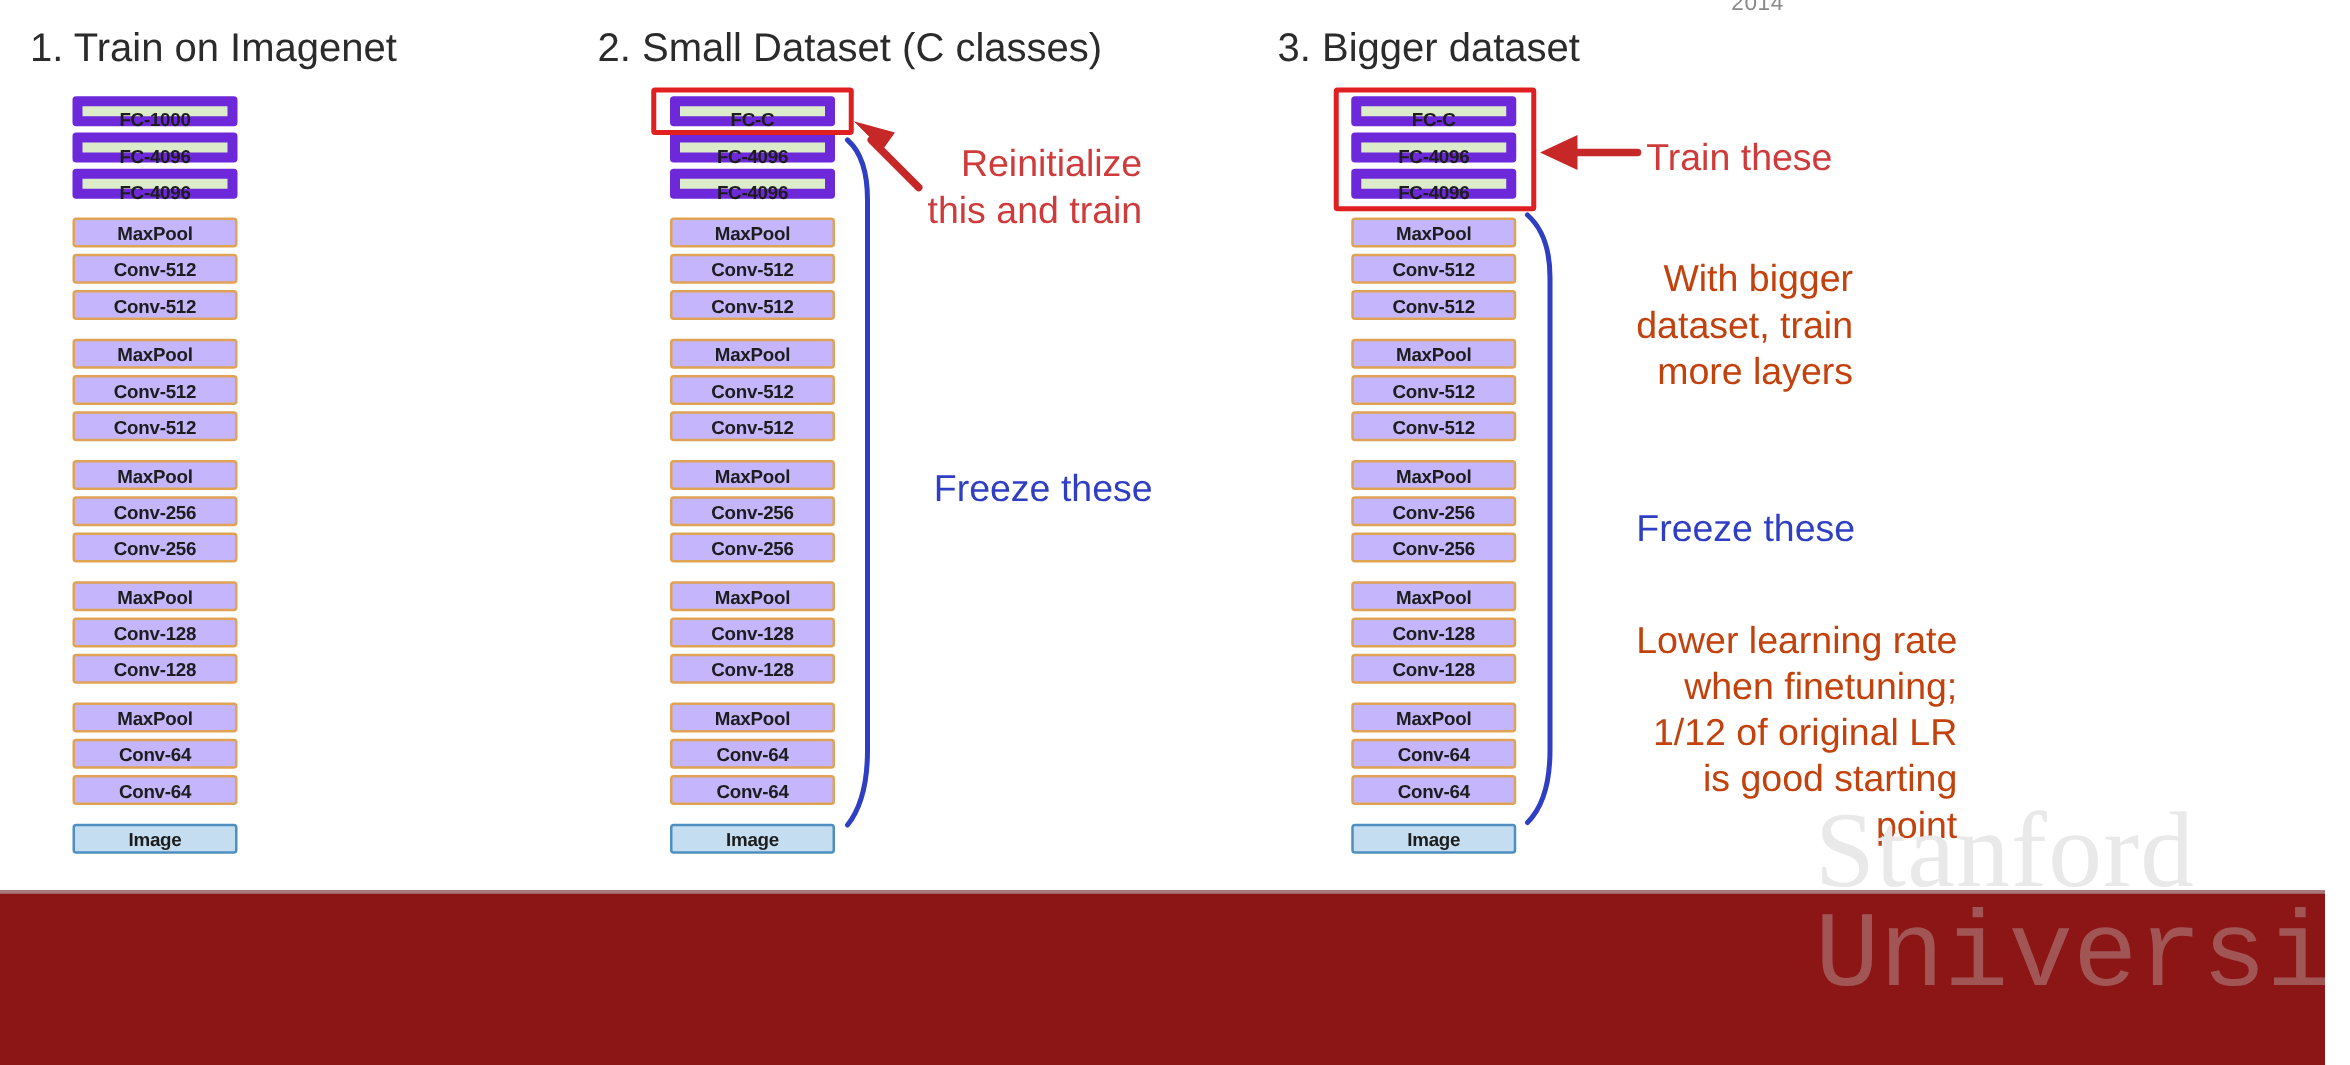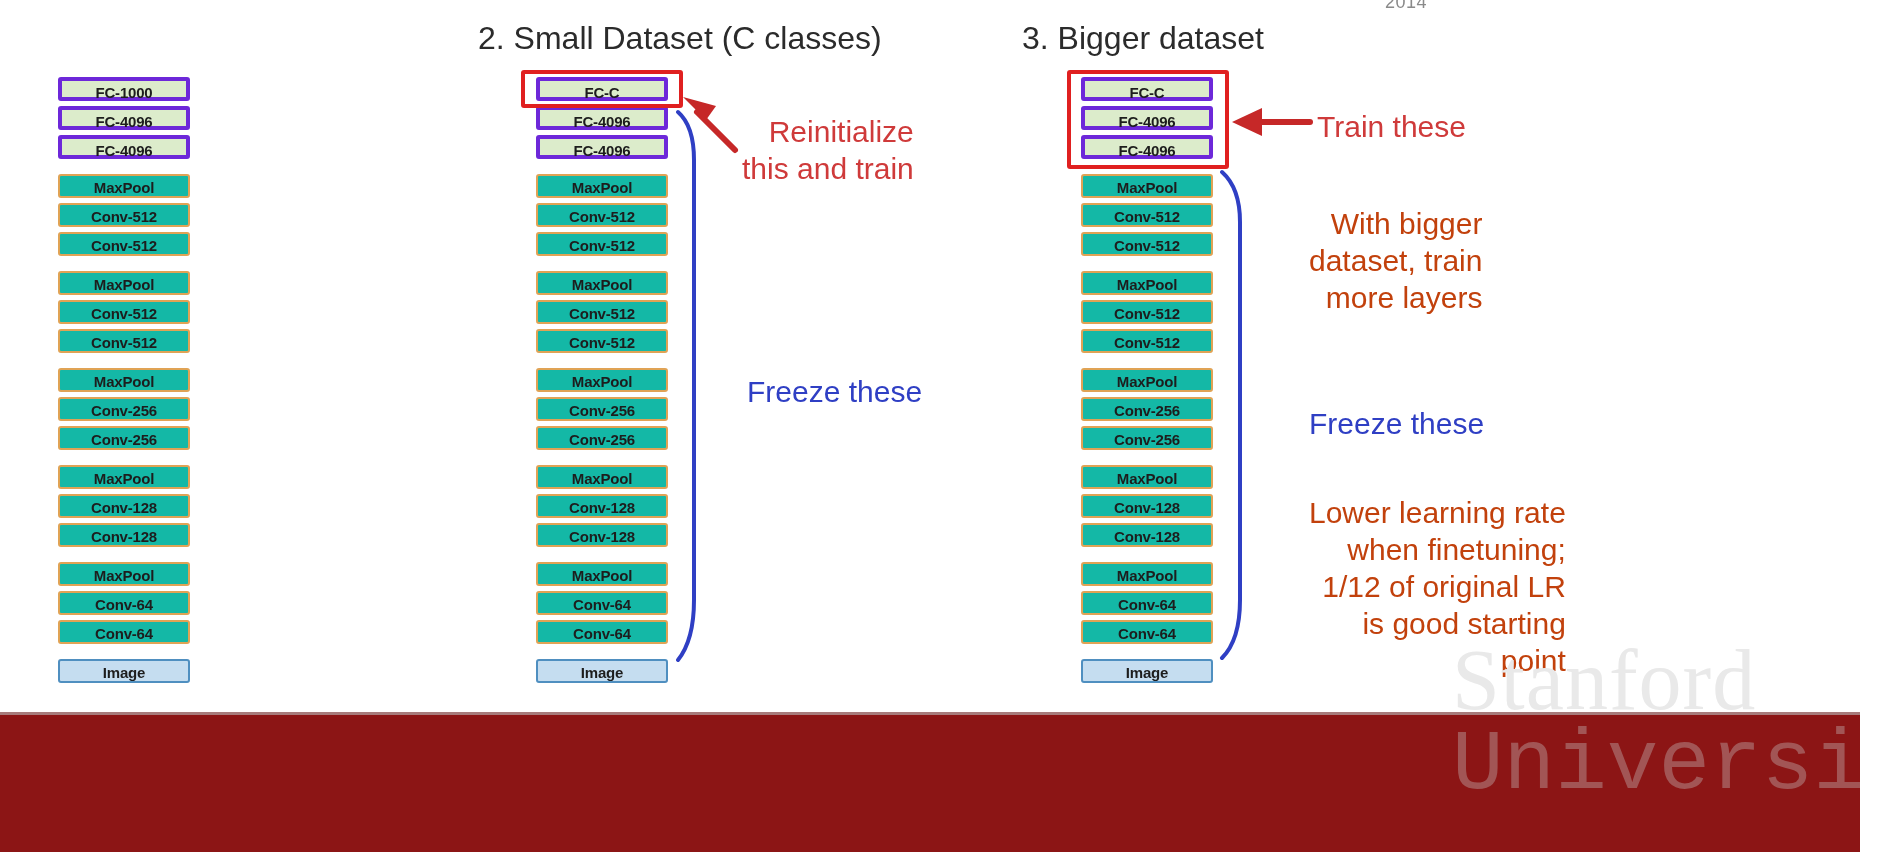--- a/index.html
+++ b/index.html
@@ -37,24 +37,24 @@
     font-size:15px;
     font-weight:bold;
     color:#1d1d1d;
     border-radius:3px;
     box-sizing:border-box;
     margin-bottom:5px;
     letter-spacing:-.2px;
   }
   .layer.fc{
     background:#dceccb;
-    border:4px solid #6d28d9;
+    border:8px solid #6d28d9;
   }
   .layer.conv{
-    background:#14b8a6;
+    background:#c4b5fd;
     border:2px solid #e0a355;
   }
   .layer.img{
     background:#c5ddf0;
     border:2px solid #4f8fc0;
   }
   .gap{margin-bottom:15px;}
 
   
   .redbox{
@@ -109,20 +109,21 @@
     background:#5e0f0f;opacity:.55;
   }
 </style>
 </head>
 <body>
 
 <div id="stage">
 
   <div class="year-frag">2014</div>
 
+  <div class="col-title" style="left:24px;top:20px;">1. Train on Imagenet</div>
   <div class="stack" id="stack0" style="left:58px;top:77px;">
       <div class="layer fc">FC-1000</div>
       <div class="layer fc">FC-4096</div>
       <div class="layer fc gap">FC-4096</div>
       <div class="layer conv">MaxPool</div>
       <div class="layer conv">Conv-512</div>
       <div class="layer conv gap">Conv-512</div>
       <div class="layer conv">MaxPool</div>
       <div class="layer conv">Conv-512</div>
       <div class="layer conv gap">Conv-512</div>

